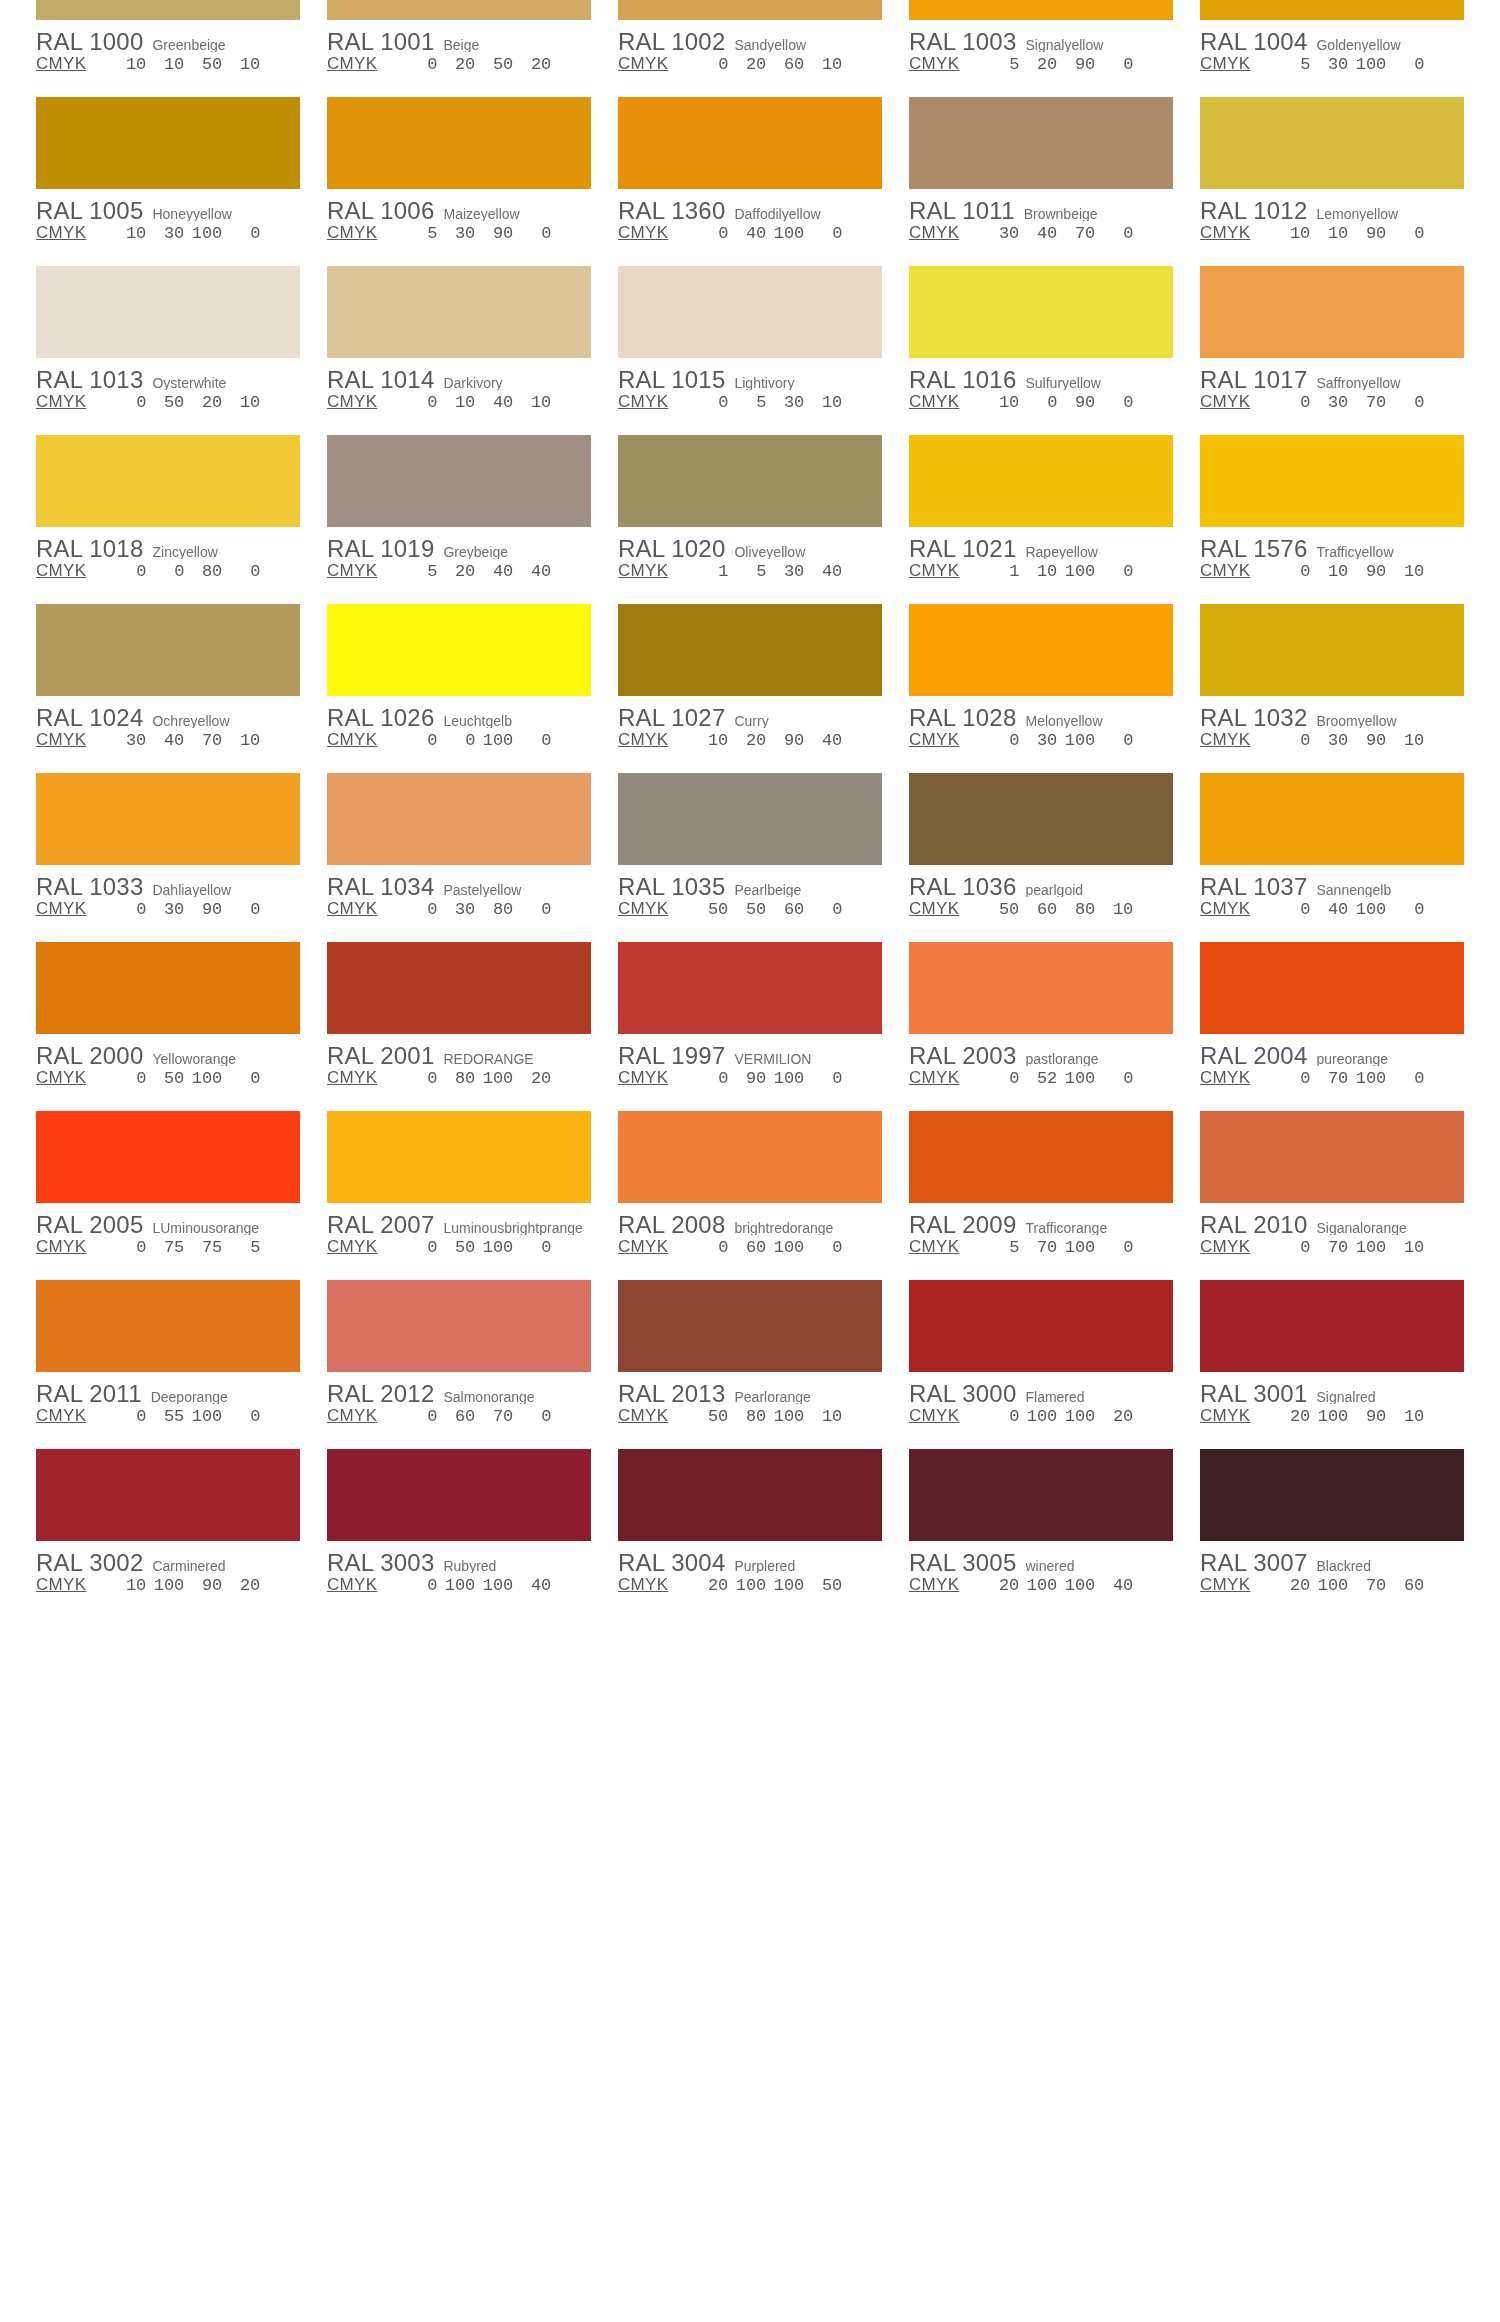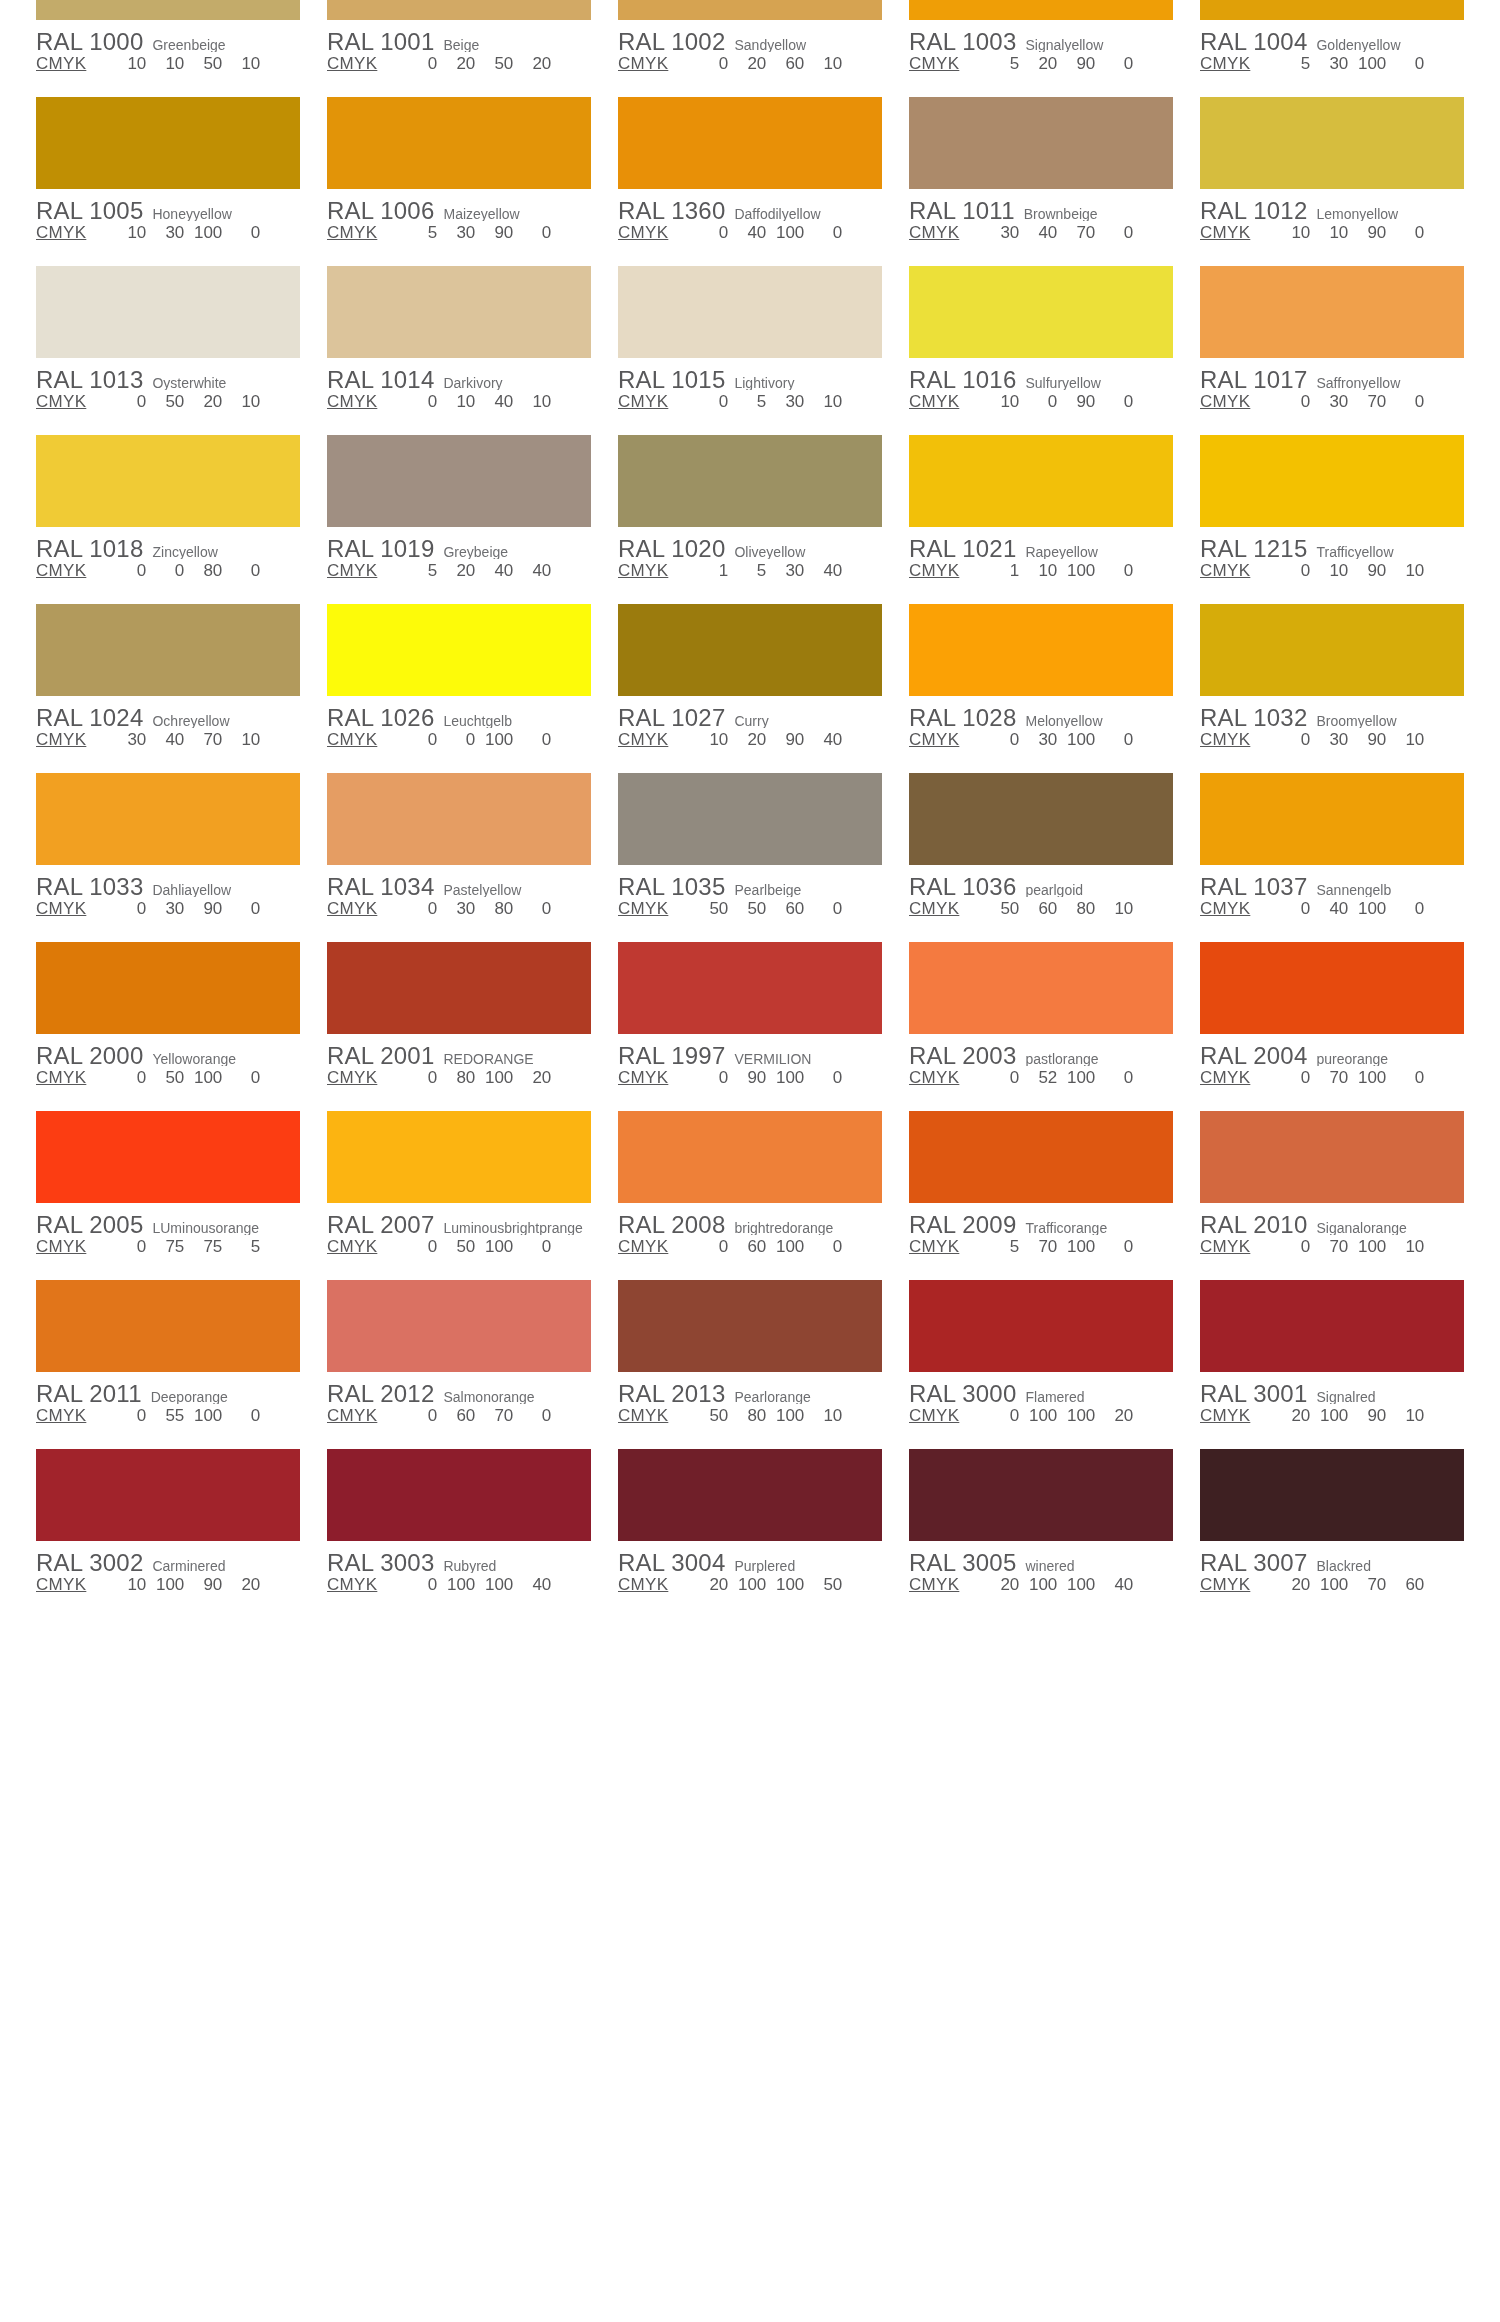--- a/index.html
+++ b/index.html
@@ -77,20 +77,21 @@
     letter-spacing: 0.3px;
     text-decoration: underline;
   }
   .cmyk-values {
     font-size: 17px;
     color: #58585a;
     margin-left: 26px;
     display: flex;
     gap: 0px;
     flex: 1 1 auto;
+    font-family: Liberation Mono, monospace;
   }
   .cmyk-values span {
     display: inline-block;
     min-width: 34px;
     text-align: right;
   }
   .cmyk-values span + span { margin-left: 4px; }
 </style>
 </head>
 <body>
@@ -403,21 +404,21 @@
             <span>1</span>
             <span>10</span>
             <span>100</span>
             <span>0</span>
           </span>
         </div>
       </div>
       <div class="ral-cell">
         <div class="swatch" style="background: rgb(243, 193, 0);"></div>
         <div class="label-line">
-          <span class="ral-code">RAL 1215</span>
+          <span class="ral-code">RAL 1576</span>
           <span class="ral-name">Trafficyellow</span>
         </div>
         <div class="cmyk-line">
           <span class="cmyk-label">CMYK</span>
           <span class="cmyk-values">
             <span>0</span>
             <span>10</span>
             <span>90</span>
             <span>10</span>
           </span>

